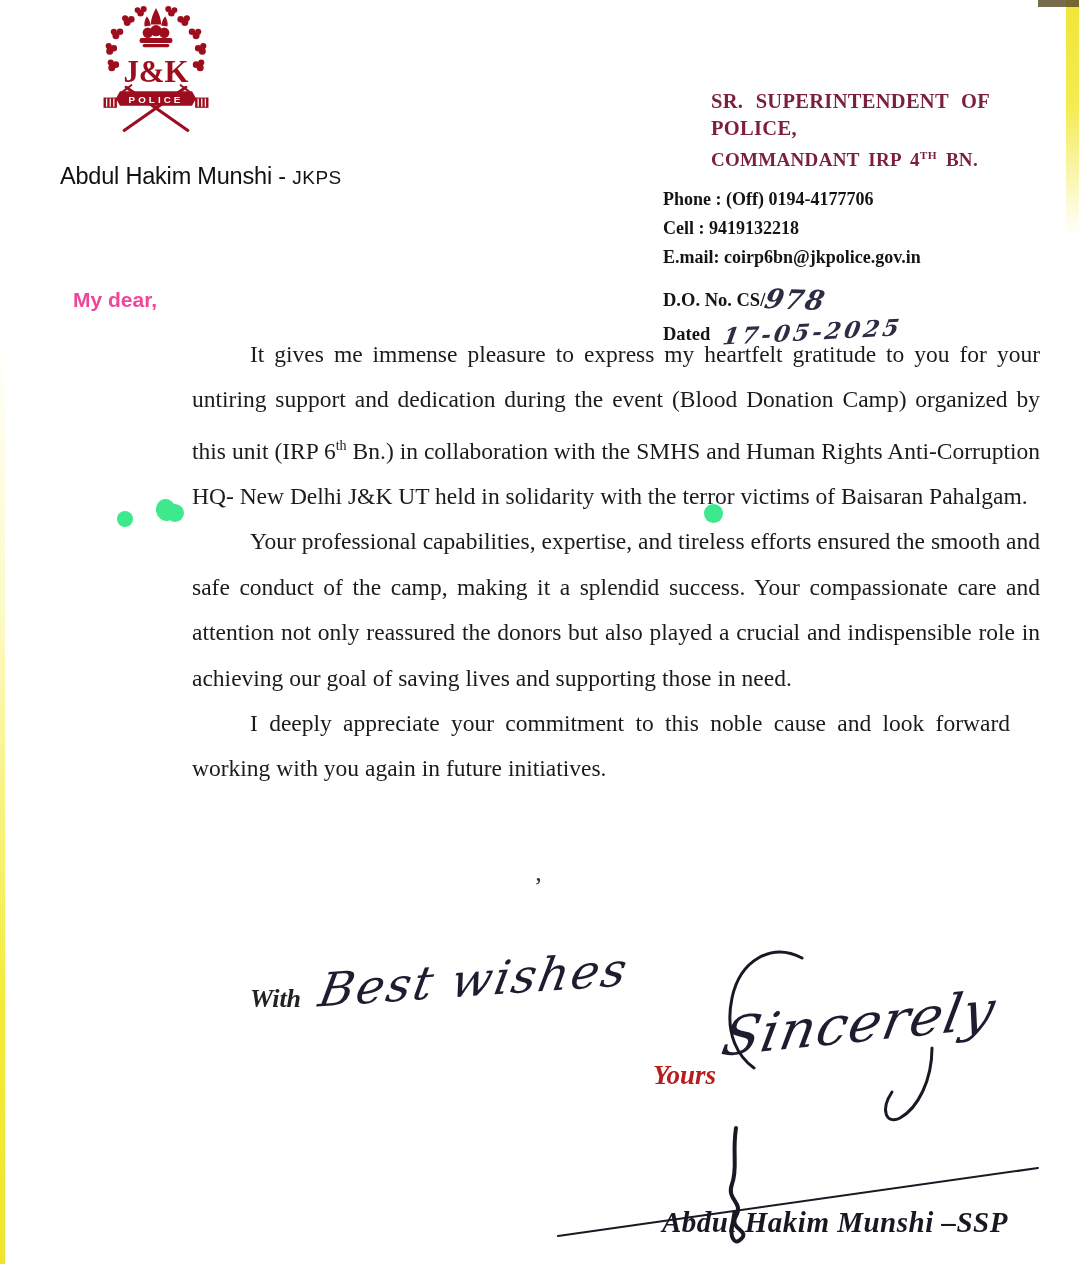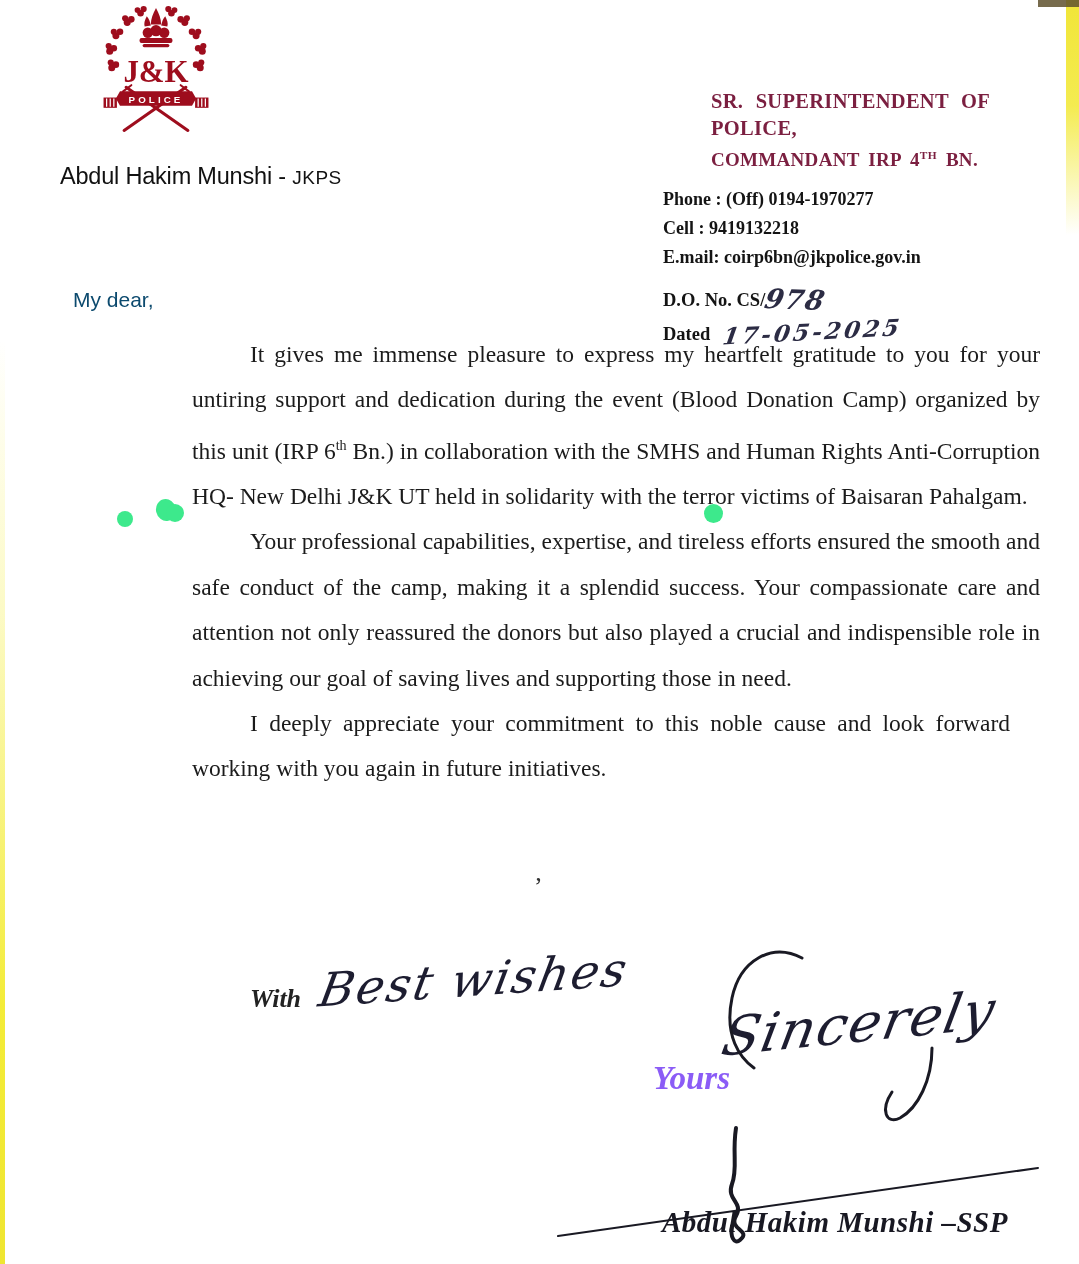--- a/index.html
+++ b/index.html
@@ -24,37 +24,37 @@
   .dated-row{margin-top:6px;font-weight:bold;font-size:18.5px;color:#141414;}
 
   .handwrite{
     font-family:"DejaVu Serif",serif;font-style:italic;color:#2c2c44;
     display:inline-block;transform:skewX(-8deg) rotate(-2deg);letter-spacing:1.5px;
   }
   .do-value{font-size:27px;transform:skewX(-10deg) rotate(2deg);position:relative;top:3px;}
   .date-value{font-size:23px;margin-left:14px;transform:skewX(-12deg) rotate(-3deg);letter-spacing:3px;}
 
   .salutation{left:73px;top:288px;font-family:"Liberation Sans",sans-serif;
-    font-weight:normal;font-size:21px;color:#0c4a6e;}
+    font-weight:bold;font-size:21px;color:#ec4899;}
 
   
   .body-text{left:192px;top:332px;width:848px;font-size:23.5px;line-height:45.4px;
     text-align:justify;color:#1b1b1b;}
   .body-text p{margin:0;text-indent:58px;}
   .gap{display:inline-block;width:30px;}
 
   
   .dot{position:absolute;background:#3de98c;border-radius:50%;}
 
   .stray-mark{left:534px;top:872px;font-size:26px;color:#333;}
 
   
   .with-label{left:250px;top:984px;font-style:italic;font-weight:bold;font-size:26px;color:#222;}
   .best-wishes{left:322px;top:952px;font-size:47px;color:#1d1d30;transform:skewX(-14deg) rotate(-4deg);letter-spacing:2px;}
-  .yours-label{left:653px;top:1060px;font-style:italic;font-weight:bold;font-size:33px;color:#8b5cf6;}
+  .yours-label{left:653px;top:1060px;font-style:italic;font-weight:bold;font-size:27px;color:#b91c1c;}
   .sincerely{left:726px;top:992px;font-size:54px;color:#1d1d30;transform:skewX(-16deg) rotate(-6deg);letter-spacing:1px;}
   .signatory{left:662px;top:1206px;font-style:italic;font-weight:bold;font-size:29px;color:#181822;letter-spacing:0.5px;}
 
   
   .edge-left{left:0;top:340px;width:5px;height:924px;
     background:linear-gradient(180deg,rgba(244,238,60,0) 0%,rgba(244,238,60,0.3) 30%,rgba(243,235,45,0.95) 72%,rgba(238,228,38,0.95) 100%);}
   .edge-right{left:1066px;top:0;width:13px;height:235px;
     background:linear-gradient(180deg,rgba(240,228,45,0.95) 0%,rgba(242,232,50,0.85) 45%,rgba(242,232,50,0) 100%);}
   .corner-sliver{left:1038px;top:0;width:41px;height:7px;background:#5f512e;opacity:0.85;}
 </style>
@@ -164,21 +164,21 @@
     <span>Abdul Hakim Munshi -</span>
     <span class="suffix">JKPS</span>
   </div>
 
   <div class="abs right-block">
     <div class="title-maroon">
       <div>SR. SUPERINTENDENT OF POLICE,</div>
       <div class="l2"><span>COMMANDANT IRP 4</span><span class="sup">TH</span><span> BN.</span></div>
     </div>
     <div class="contact">
-      <div>Phone : (Off) 0194-1970277</div>
+      <div>Phone : (Off) 0194-4177706</div>
       <div>Cell : 9419132218</div>
       <div>E.mail: coirp6bn@jkpolice.gov.in</div>
     </div>
     <div class="do-row">
       <span>D.O. No. CS/</span><span class="handwrite do-value">978</span>
     </div>
     <div class="dated-row">
       <span>Dated</span><span class="handwrite date-value">17-05-2025</span>
     </div>
   </div>

